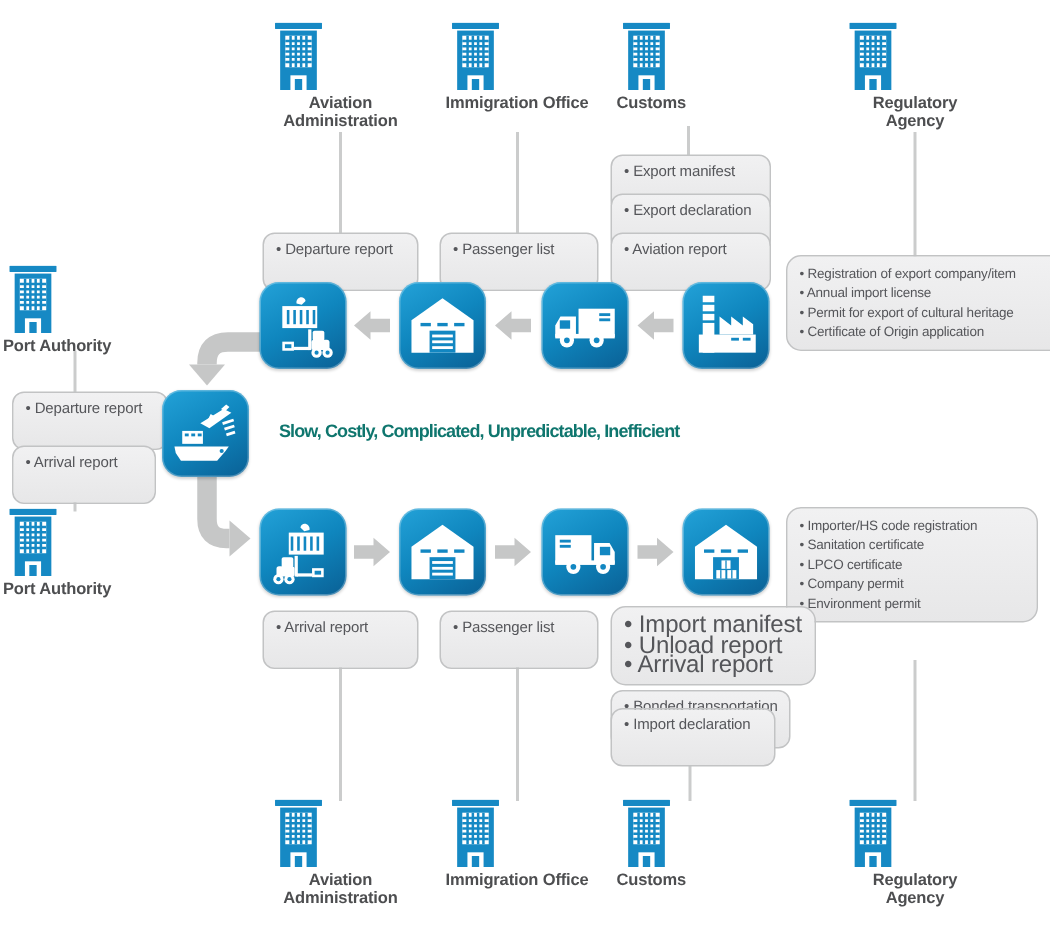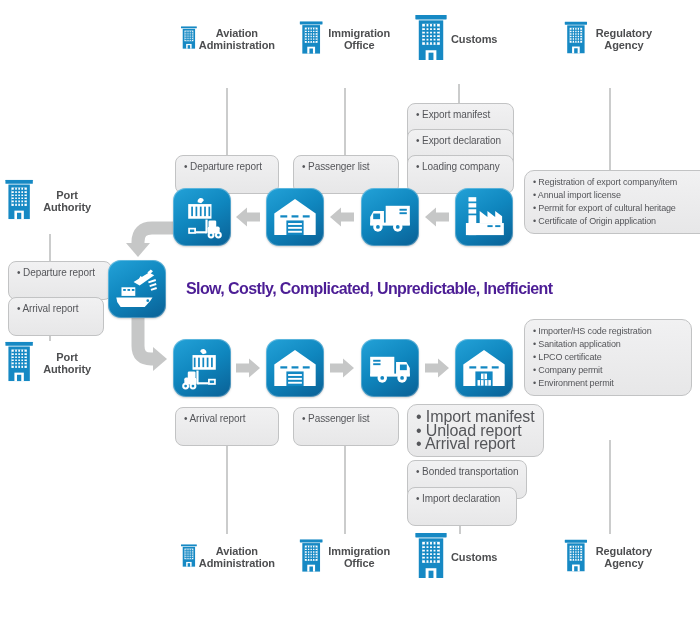--- a/index.html
+++ b/index.html
@@ -1,19 +1,19 @@
 <!DOCTYPE html>
 <html><head>
 <meta charset="utf-8">
 <style>
   html,body{margin:0;padding:0;background:#fff;font-family:"Liberation Sans",sans-serif;}
   #canvas{position:relative;width:700px;height:622px;background:#fff;overflow:hidden;}
   svg.overlay{position:absolute;left:0;top:0;width:700px;height:622px;}
 
-  .agency{position:absolute;width:96px;display:flex;flex-direction:row;align-items:center;}
+  .agency{position:absolute;width:96px;display:flex;flex-direction:column;align-items:flex-start;}
   .agency svg{width:40px;height:45px;display:block;}
   .agency .lbl{margin-top:3px;font-size:11px;font-weight:bold;color:#4d4e50;text-align:center;line-height:12px;letter-spacing:-0.1px;}
 
   .tile{position:absolute;width:58px;height:58px;border-radius:13px;
         background:linear-gradient(150deg,#23a2d8 0%,#0f86be 48%,#0a6095 100%);
         box-shadow:inset 0 0 0 1px rgba(255,255,255,0.28),0 1px 2px rgba(0,0,0,0.18);
         display:flex;align-items:center;justify-content:center;}
   .tile svg{width:50px;height:50px;display:block;}
 
   .pill{position:absolute;box-sizing:border-box;background:linear-gradient(180deg,#f1f1f2,#e7e7e8);
@@ -23,21 +23,21 @@
 
   .pill-group{position:absolute;box-sizing:border-box;background:linear-gradient(180deg,#f1f1f2,#e7e7e8);
         border:1px solid #c2c3c4;border-radius:10px;padding:5px 8px;font-size:16px;color:#55565a;letter-spacing:-0.1px;}
   .pill-group .line{line-height:13.5px;white-space:nowrap;}
 
   .docbox{position:absolute;box-sizing:border-box;background:linear-gradient(180deg,#f1f1f2,#e7e7e8);
         border:1px solid #c2c3c4;border-radius:10px;padding:5px 8px;font-size:9px;color:#55565a;letter-spacing:-0.15px;}
   .docbox .line{line-height:13px;white-space:nowrap;}
   .line::before{content:"• ";}
 
-  .slogan{position:absolute;left:186px;top:280px;font-size:16px;font-weight:bold;color:#4c1d95;
+  .slogan{position:absolute;left:186px;top:280px;font-size:12px;font-weight:bold;color:#0f766e;
         letter-spacing:-0.6px;white-space:nowrap;}
 </style>
 </head>
 <body>
 
 <div id="canvas">
 
   <svg width="0" height="0" style="position:absolute" aria-hidden="true">
     <defs>
       <symbol id="sym-building" viewBox="0 0 40 46">
@@ -256,21 +256,21 @@
   </div>
   <div class="agency" style="left:562px;top:533px">
     <svg viewBox="0 0 40 46">
         <use href="#sym-building"></use>
       </svg>
     <div class="lbl">Regulatory Agency</div>
   </div>
 
   <div class="pill" style="left:407px;top:103px;min-width:107px">Export manifest</div>
   <div class="pill" style="left:407px;top:129px;min-width:107px">Export declaration</div>
-  <div class="pill" style="left:407px;top:155px;min-width:107px">Loading company</div>
+  <div class="pill" style="left:407px;top:155px;min-width:107px">Aviation report</div>
 
   <div class="pill" style="left:175px;top:155px;min-width:104px">Departure report</div>
   <div class="pill" style="left:293px;top:155px;min-width:106px">Passenger list</div>
 
   <div class="docbox" style="left:524px;top:170px;width:188px">
     <div class="line">Registration of export company/item</div>
     <div class="line">Annual import license</div>
     <div class="line">Permit for export of cultural heritage</div>
     <div class="line">Certificate of Origin application</div>
   </div>
@@ -321,32 +321,32 @@
     <svg viewBox="0 0 58 58" style="transform:scaleX(-1)">
         <use href="#sym-truck"></use>
       </svg>
   </div>
   <div class="tile" style="left:455px;top:339px">
     <svg viewBox="0 0 58 58">
         <use href="#sym-warehouse-boxes"></use>
       </svg>
   </div>
 
-  <div class="docbox" style="left:524px;top:319px;width:168px">
+  <div class="docbox" style="left:524px;top:338px;width:168px">
     <div class="line">Importer/HS code registration</div>
-    <div class="line">Sanitation application</div>
+    <div class="line">Sanitation certificate</div>
     <div class="line">LPCO certificate</div>
     <div class="line">Company permit</div>
     <div class="line">Environment permit</div>
   </div>
 
   <div class="pill" style="left:175px;top:407px;min-width:104px">Arrival report</div>
   <div class="pill" style="left:293px;top:407px;min-width:106px">Passenger list</div>
 
   <div class="pill-group" style="left:407px;top:404px;min-width:108px">
     <div class="line">Import manifest</div>
     <div class="line">Unload report</div>
     <div class="line">Arrival report</div>
   </div>
   <div class="pill" style="left:407px;top:460px;min-width:110px">Bonded transportation</div>
-  <div class="pill" style="left:407px;top:487px;min-width:110px">Import declaration</div>
+  <div class="pill" style="left:407px;top:472px;min-width:110px">Import declaration</div>
 
 </div>
 
 </body></html>

